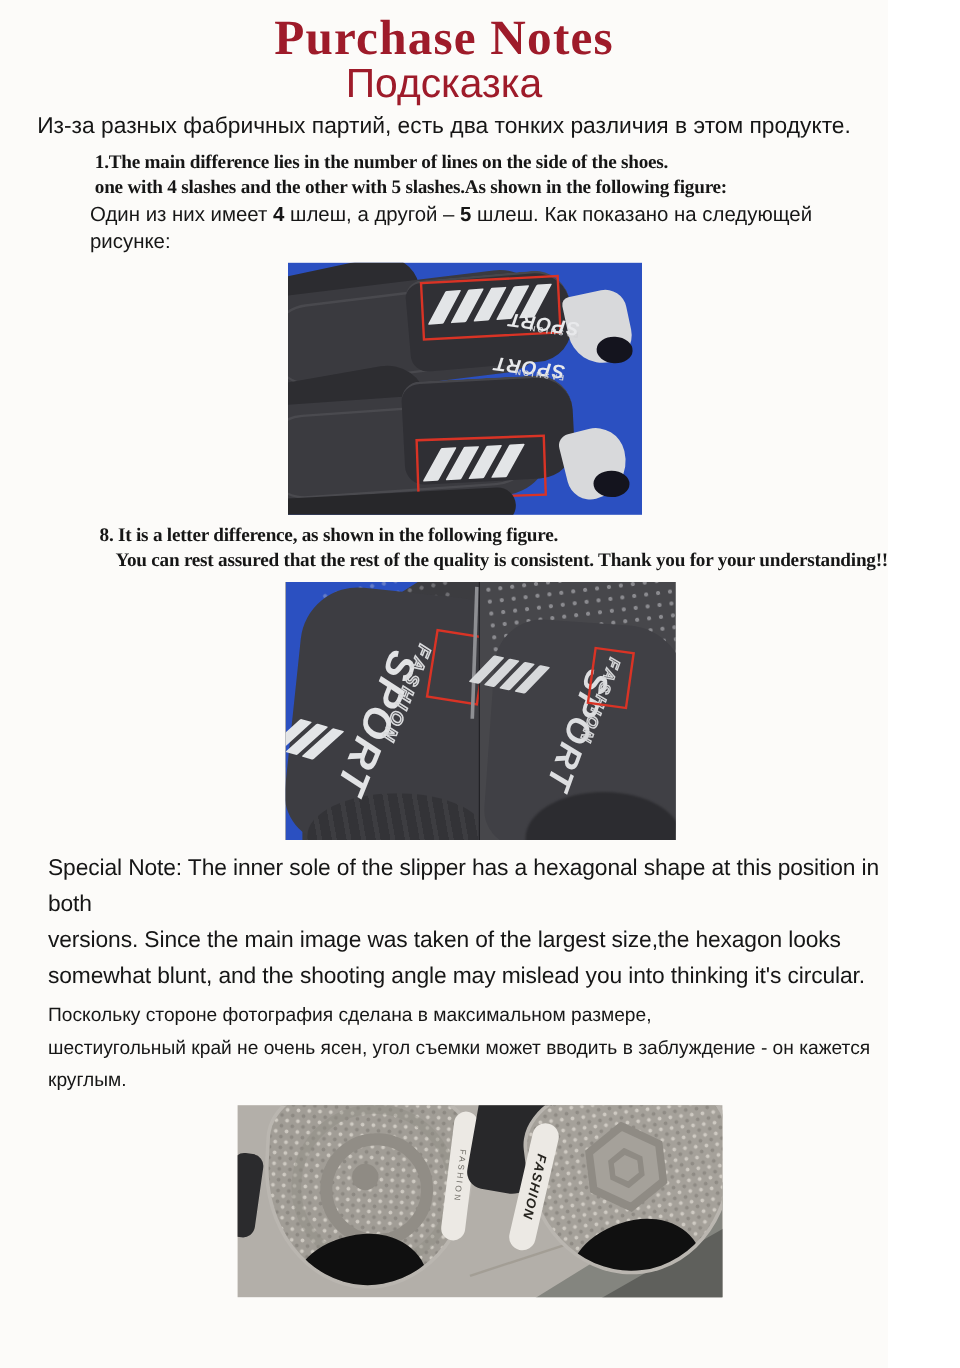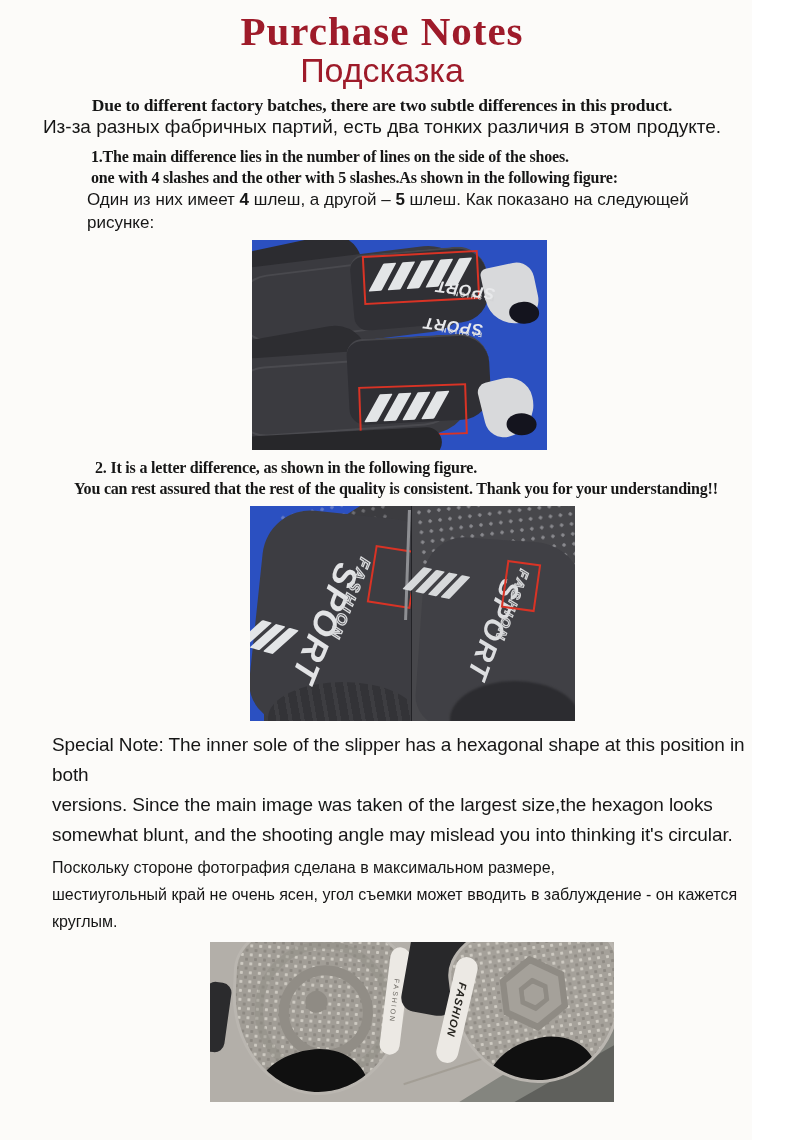--- a/index.html
+++ b/index.html
@@ -3,21 +3,20 @@
 <meta charset="utf-8">
 <style>
   html,body{margin:0;padding:0;}
   .page{
     position:relative;
     width:740px;height:1140px;
     background:var(--page-bg,#fcfbf9);
     overflow:hidden;
     font-family:"Liberation Sans",sans-serif;
     color:var(--text,#161616);
-    padding-left:12px;
   }
   
   .h1{
     margin-top:10px;
     font-family:"Liberation Serif",serif;font-weight:700;
     font-size:41px;line-height:42px;letter-spacing:1px;
     color:var(--accent-red,#9e1b2a);text-align:center;
   }
   .h2{
     font-size:34px;line-height:36px;font-weight:400;
@@ -32,21 +31,21 @@
   
   .s1{margin-top:8px;}
   .serif-b{
     font-family:"Liberation Serif",serif;font-weight:700;
     font-size:16px;line-height:21px;letter-spacing:-0.2px;
   }
   .sans-r{font-size:17px;line-height:23px;}
   .ind79{padding-left:79px;}
   .ind75{padding-left:75px;}
   .ind83{padding-left:83px;}
-  .ind62{padding-left:62px;}
+  .ind62{padding-left:62px;text-align:right;}
   .ind66{padding-left:66px;}
   .mt3{margin-top:3px;}
   .mt7{margin-top:7px;}
   .bold{font-weight:700;}
   
   .fig{position:relative;overflow:hidden;}
   .fig *{position:absolute;}
   .fig1{margin-top:6px;margin-left:240px;width:295px;height:210px;background:var(--photo-blue,#2b50c1);}
   .fig2{margin-top:7px;margin-left:238px;width:325px;height:215px;background:#3c3c40;}
   .fig3{margin-top:7px;margin-left:198px;width:404px;height:160px;background:var(--photo3-bg,#b3afa9);}
@@ -154,21 +153,20 @@
 </style>
 </head>
 <body>
 
 <div class="page" style="--accent-red: #9e1b2a; --text: #161616; --page-bg: #fcfbf9; --photo-blue: #2b50c1; --highlight-red: #d93325; --slash-white: #e3e5e7; --photo3-bg: #b3afa9;">
 
   <div class="h1">Purchase Notes</div>
   <div class="h2">Подсказка</div>
 
   <div class="intro">
-    <div class="intro-en">Due to different factory batches, there are two subtle differences in this product.</div>
     <div class="intro-ru">Из-за разных фабричных партий, есть два тонких различия в этом продукте.</div>
   </div>
 
   <div class="s1">
     <div class="serif-b ind79">1.The main difference lies in the number of lines on the side of the shoes.</div>
     <div class="serif-b ind79">one with 4 slashes and the other with 5 slashes.As shown in the following figure:</div>
     <div class="sans-r ind75"><span>Один из них имеет </span><span class="bold">4</span><span> шлеш, а другой – </span><span class="bold">5</span><span> шлеш. Как показано на следующей рисунке:</span></div>
   </div>
 
   <div class="fig fig1">
@@ -189,21 +187,21 @@
       <span class="big">SPORT</span>
       <span class="sub">FASHION</span>
     </div>
     <div class="f1-slashB slash-row"><span class="slash"></span><span class="slash"></span><span class="slash"></span><span class="slash"></span></div>
     <div class="f1-rectB redrect"></div>
     <div class="f1-toeB"></div>
     <div class="f1-underB"></div>
   </div>
 
   <div class="s2 mt7">
-    <div class="serif-b ind83">2. It is a letter difference, as shown in the following figure.</div>
+    <div class="serif-b ind83">8. It is a letter difference, as shown in the following figure.</div>
     <div class="serif-b ind62">You can rest assured that the rest of the quality is consistent. Thank you for your understanding!!</div>
   </div>
 
   <div class="fig fig2">
     <div class="f2-blueL"></div>
     <div class="f2-blueL2"></div>
     <div class="f2-dotsL dots"></div>
     <div class="f2-bodyL"></div>
     <div class="f2-soleL"></div>
     <div class="f2-slashL slash-row"><span class="slash"></span><span class="slash"></span><span class="slash"></span></div>

